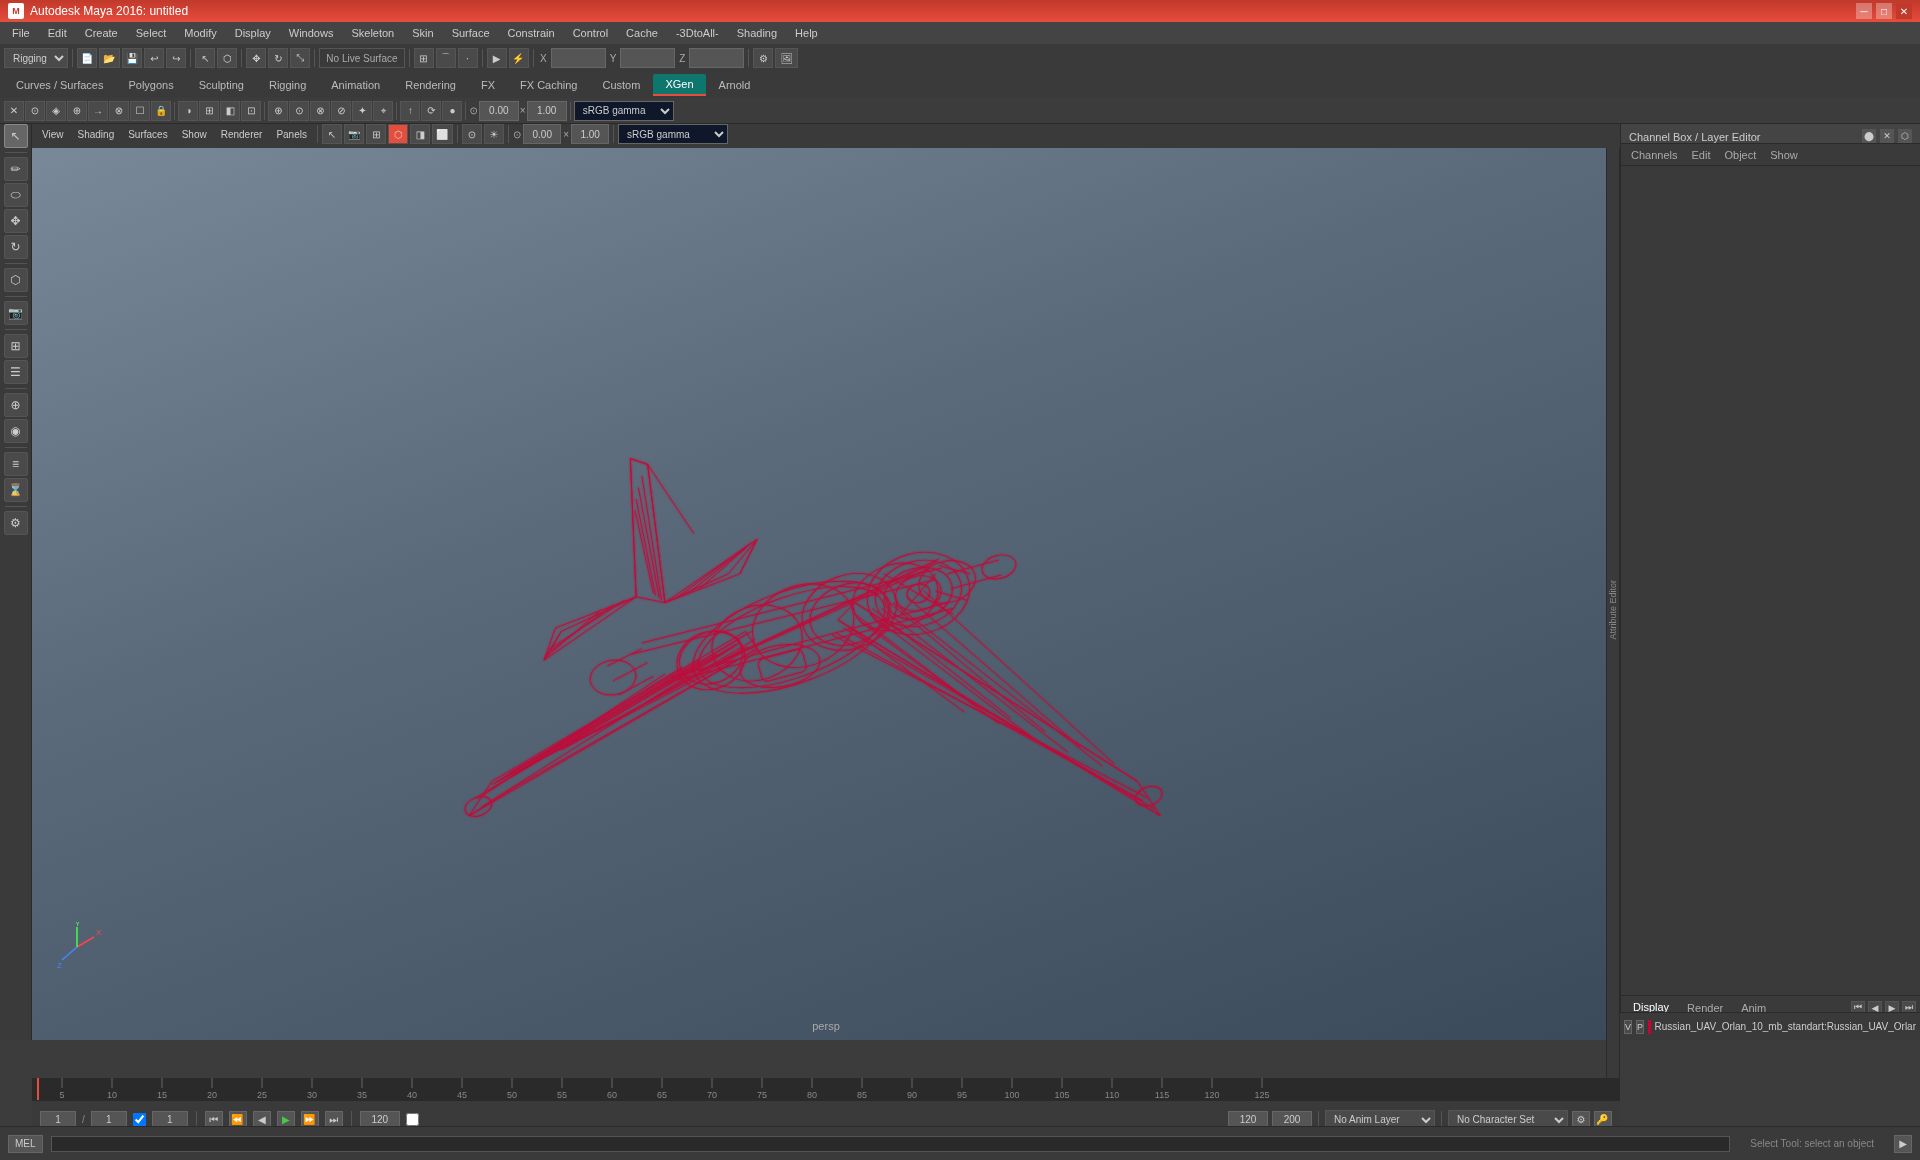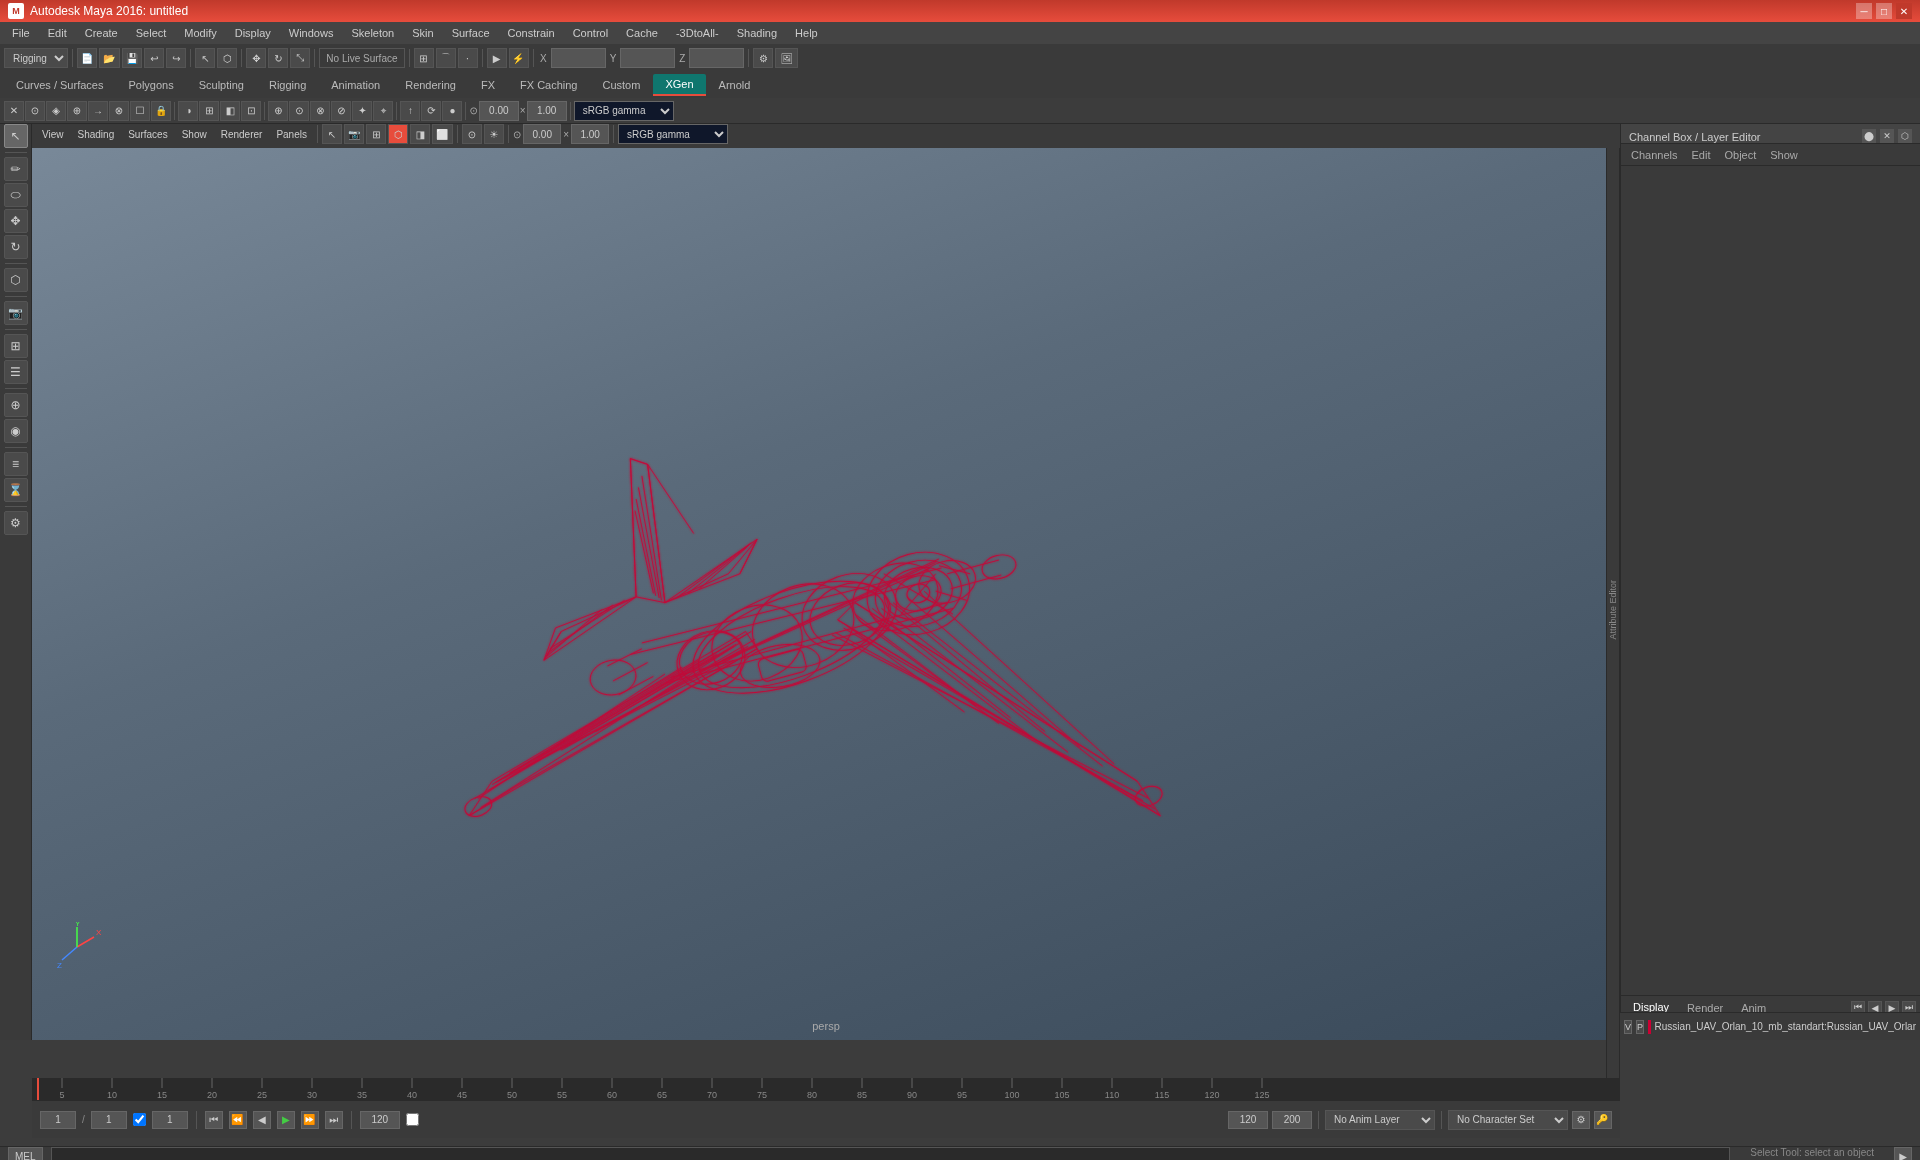--- a/index.html
+++ b/index.html
@@ -548,24 +548,24 @@
       gap: 6px;
       border-top: 1px solid #2a2a2a;
     }
 
     
     #mel-row {
       position: absolute;
       left: 0;
       right: 0;
       bottom: 0;
-      height: 14px;
-      background: #3a3a3a;
-      display: flex;
-      align-items: flex-start;
+      height: 34px;
+      background: #3a3a3a;
+      display: flex;
+      align-items: center;
       padding: 0 8px;
       gap: 8px;
       border-top: 1px solid #2a2a2a;
     }
 
     
     .script-btn {
       height: 18px;
       background: #555;
       border: 1px solid #666;

